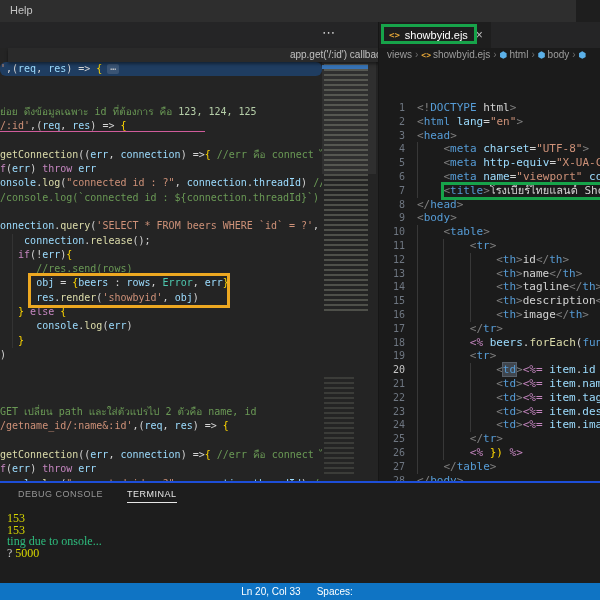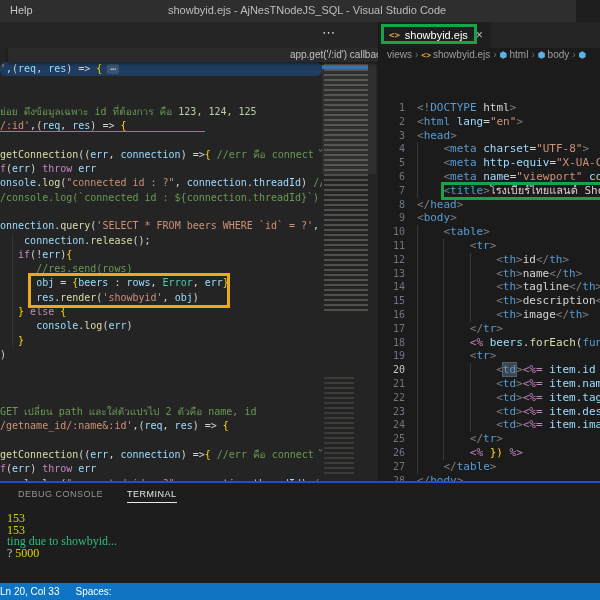--- a/index.html
+++ b/index.html
@@ -66,31 +66,30 @@
   
   .panel{position:absolute;left:0;top:481px;width:600px;height:102px;background:#1d1d1d;border-top:2px solid #1d4ed8;}
   .panel-tabs{position:absolute;left:18px;top:6px;height:16px;font-size:9px;letter-spacing:.5px;}
   .panel-tab{display:inline-block;margin-right:24px;color:#969696;padding-bottom:3px;cursor:pointer;}
   .panel-tab.active{color:#e7e7e7;border-bottom:1px solid #e7e7e7;}
   .terminal{position:absolute;left:7px;top:30px;width:590px;height:68px;
     font-family:Liberation Serif, serif;font-size:12px;line-height:11.5px;white-space:pre;overflow:hidden;}
   .t-yellow{color:#d7d700;} .t-green{color:#2ebd7e;} .t-white{color:#cccccc;}
   
   .statusbar{position:absolute;left:0;top:583px;width:600px;height:17px;background:#0f74c4;
-    display:flex;justify-content:flex-start;align-items:center;gap:16px;padding-right:6px;
+    display:flex;justify-content:center;align-items:center;gap:16px;padding-right:6px;
     font-size:10px;color:#ffffff;white-space:nowrap;}
 </style>
 </head>
 <body>
 
 <div class="window">
 
   <div class="titlebar">
     <span class="menu-help">Help</span>
-    <span class="wtitle">showbyid.ejs - AjNesTNodeJS_SQL - Visual Studio Code</span>
   </div>
 
   <div class="main">
 
     <div class="pane-left">
       <div class="tabbar">
         <span class="more-actions">⋯</span>
       </div>
       <div class="sticky">app.get('/:id') callback</div>
       <div class="code" id="left-code"><div class="cl sel"><span class="tok-str">'</span><span class="tok-pun">,(</span><span class="tok-var">req</span><span class="tok-pun">, </span><span class="tok-var">res</span><span class="tok-pun">) </span><span class="tok-op">=&gt; </span><span class="tok-gold">{</span><span class="tok-fold">⋯</span></div><div class="cl"></div><div class="cl"></div><div class="cl"><span class="tok-cmt">ย่อย ดึงข้อมูลเฉพาะ id ที่ต้องการ คือ </span><span class="tok-num">123, 124, 125</span></div><div class="cl"><span class="tok-str">/:id'</span><span class="tok-pun">,(</span><span class="tok-var">req</span><span class="tok-pun">, </span><span class="tok-var">res</span><span class="tok-pun">) </span><span class="tok-op">=&gt; </span><span class="tok-gold">{</span><div class="plink" style="width: 205px;"></div></div><div class="cl"></div><div class="cl"><span class="tok-fn">getConnection</span><span class="tok-pun">((</span><span class="tok-var">err</span><span class="tok-pun">, </span><span class="tok-var">connection</span><span class="tok-pun">) </span><span class="tok-op">=&gt;</span><span class="tok-gold">{</span><span class="tok-cmt"> //err คือ connect ไม่ได้</span></div><div class="cl"><span class="tok-kw">f</span><span class="tok-pun">(</span><span class="tok-var">err</span><span class="tok-pun">) </span><span class="tok-kw">throw</span><span class="tok-var"> err</span></div><div class="cl"><span class="tok-var">onsole</span><span class="tok-pun">.</span><span class="tok-fn">log</span><span class="tok-pun">(</span><span class="tok-str">"connected id : ?"</span><span class="tok-pun">, </span><span class="tok-var">connection</span><span class="tok-pun">.</span><span class="tok-var">threadId</span><span class="tok-pun">) </span><span class="tok-cmt">//ให้ p</span></div><div class="cl"><span class="tok-cmt">/console.log(`connected id : ${connection.threadId}`)  //ค</span></div><div class="cl"></div><div class="cl"><span class="tok-var">onnection</span><span class="tok-pun">.</span><span class="tok-fn">query</span><span class="tok-pun">(</span><span class="tok-str">'SELECT * FROM beers WHERE `id` = ?'</span><span class="tok-pun">, </span></div><div class="cl g"><span class="tok-pun">    </span><span class="tok-var">connection</span><span class="tok-pun">.</span><span class="tok-fn">release</span><span class="tok-pun">();</span></div><div class="cl g"><span class="tok-pun">   </span><span class="tok-kw">if</span><span class="tok-pun">(!</span><span class="tok-var">err</span><span class="tok-pun">)</span><span class="tok-gold">{</span></div><div class="cl g"><span class="tok-pun">      </span><span class="tok-cmt">//res.send(rows)</span></div><div class="cl g"><span class="tok-pun">      </span><span class="tok-var">obj</span><span class="tok-op"> = </span><span class="tok-gold">{</span><span class="tok-var">beers</span><span class="tok-pun"> : </span><span class="tok-var">rows</span><span class="tok-pun">, </span><span class="tok-cls">Error</span><span class="tok-pun">, </span><span class="tok-var">err</span><span class="tok-gold">}</span></div><div class="cl g"><span class="tok-pun">      </span><span class="tok-var">res</span><span class="tok-pun">.</span><span class="tok-fn">render</span><span class="tok-pun">(</span><span class="tok-str">'showbyid'</span><span class="tok-pun">, </span><span class="tok-var">obj</span><span class="tok-pun">)</span></div><div class="cl g"><span class="tok-pun">   </span><span class="tok-gold">} </span><span class="tok-kw">else</span><span class="tok-gold"> {</span></div><div class="cl g"><span class="tok-pun">      </span><span class="tok-var">console</span><span class="tok-pun">.</span><span class="tok-fn">log</span><span class="tok-pun">(</span><span class="tok-var">err</span><span class="tok-pun">)</span></div><div class="cl g"><span class="tok-pun">   </span><span class="tok-gold">}</span></div><div class="cl"><span class="tok-pun">)</span></div><div class="cl"></div><div class="cl"></div><div class="cl"></div><div class="cl"><span class="tok-cmt">GET เปลี่ยน path และใส่ตัวแปรไป 2 ตัวคือ name, id</span></div><div class="cl"><span class="tok-str">/getname_id/:name&amp;:id'</span><span class="tok-pun">,(</span><span class="tok-var">req</span><span class="tok-pun">, </span><span class="tok-var">res</span><span class="tok-pun">) </span><span class="tok-op">=&gt; </span><span class="tok-gold">{</span></div><div class="cl"></div><div class="cl"><span class="tok-fn">getConnection</span><span class="tok-pun">((</span><span class="tok-var">err</span><span class="tok-pun">, </span><span class="tok-var">connection</span><span class="tok-pun">) </span><span class="tok-op">=&gt;</span><span class="tok-gold">{</span><span class="tok-cmt"> //err คือ connect ไม่ได้</span></div><div class="cl"><span class="tok-kw">f</span><span class="tok-pun">(</span><span class="tok-var">err</span><span class="tok-pun">) </span><span class="tok-kw">throw</span><span class="tok-var"> err</span></div><div class="cl"><span class="tok-var">onsole</span><span class="tok-pun">.</span><span class="tok-fn">log</span><span class="tok-pun">(</span><span class="tok-str">"connected id : ?"</span><span class="tok-pun">, </span><span class="tok-var">connection</span><span class="tok-pun">.</span><span class="tok-var">threadId</span><span class="tok-pun">) </span><span class="tok-cmt">//ให้</span></div></div>
@@ -115,21 +114,21 @@
       <div class="breadcrumb" id="breadcrumb"><span>views</span><span class="sep">›</span><span class="bc-ejs">&lt;&gt;</span><span>showbyid.ejs</span><span class="sep">›</span><span class="bc-sym">⬢</span><span>html</span><span class="sep">›</span><span class="bc-sym">⬢</span><span>body</span><span class="sep">›</span><span class="bc-sym">⬢</span></div>
       <div class="code" id="right-code">
         <div class="gbox-title gbox" style="border-color: rgb(23, 163, 74);"></div>
       <div class="cl"><span class="ln">1</span><span class="tok-brk">&lt;!</span><span class="tok-tag">DOCTYPE</span><span class="tok-white"> html</span><span class="tok-brk">&gt;</span></div><div class="cl"><span class="ln">2</span><span class="tok-brk">&lt;</span><span class="tok-tag">html</span><span class="tok-attr"> lang</span><span class="tok-pun">=</span><span class="tok-str">"en"</span><span class="tok-brk">&gt;</span></div><div class="cl"><span class="ln">3</span><span class="tok-brk">&lt;</span><span class="tok-tag">head</span><span class="tok-brk">&gt;</span></div><div class="cl"><span class="ln">4</span><span class="ig"></span><span class="tok-brk">&lt;</span><span class="tok-tag">meta</span><span class="tok-attr"> charset</span><span class="tok-pun">=</span><span class="tok-str">"UTF-8"</span><span class="tok-brk">&gt;</span></div><div class="cl"><span class="ln">5</span><span class="ig"></span><span class="tok-brk">&lt;</span><span class="tok-tag">meta</span><span class="tok-attr"> http-equiv</span><span class="tok-pun">=</span><span class="tok-str">"X-UA-Compatible"</span></div><div class="cl"><span class="ln">6</span><span class="ig"></span><span class="tok-brk">&lt;</span><span class="tok-tag">meta</span><span class="tok-attr"> name</span><span class="tok-pun">=</span><span class="tok-str">"viewport"</span><span class="tok-attr"> content</span></div><div class="cl"><span class="ln">7</span><span class="ig"></span><span class="tok-brk">&lt;</span><span class="tok-tag">title</span><span class="tok-brk">&gt;</span><span class="tok-white">โรงเบียร์ไทยแลนด์ Show By ID</span></div><div class="cl"><span class="ln">8</span><span class="tok-brk">&lt;/</span><span class="tok-tag">head</span><span class="tok-brk">&gt;</span></div><div class="cl"><span class="ln">9</span><span class="tok-brk">&lt;</span><span class="tok-tag">body</span><span class="tok-brk">&gt;</span></div><div class="cl"><span class="ln">10</span><span class="ig"></span><span class="tok-brk">&lt;</span><span class="tok-tag">table</span><span class="tok-brk">&gt;</span></div><div class="cl"><span class="ln">11</span><span class="ig"></span><span class="ig"></span><span class="tok-brk">&lt;</span><span class="tok-tag">tr</span><span class="tok-brk">&gt;</span></div><div class="cl"><span class="ln">12</span><span class="ig"></span><span class="ig"></span><span class="ig"></span><span class="tok-brk">&lt;</span><span class="tok-tag">th</span><span class="tok-brk">&gt;</span><span class="tok-white">id</span><span class="tok-brk">&lt;/</span><span class="tok-tag">th</span><span class="tok-brk">&gt;</span></div><div class="cl"><span class="ln">13</span><span class="ig"></span><span class="ig"></span><span class="ig"></span><span class="tok-brk">&lt;</span><span class="tok-tag">th</span><span class="tok-brk">&gt;</span><span class="tok-white">name</span><span class="tok-brk">&lt;/</span><span class="tok-tag">th</span><span class="tok-brk">&gt;</span></div><div class="cl"><span class="ln">14</span><span class="ig"></span><span class="ig"></span><span class="ig"></span><span class="tok-brk">&lt;</span><span class="tok-tag">th</span><span class="tok-brk">&gt;</span><span class="tok-white">tagline</span><span class="tok-brk">&lt;/</span><span class="tok-tag">th</span><span class="tok-brk">&gt;</span></div><div class="cl"><span class="ln">15</span><span class="ig"></span><span class="ig"></span><span class="ig"></span><span class="tok-brk">&lt;</span><span class="tok-tag">th</span><span class="tok-brk">&gt;</span><span class="tok-white">description</span><span class="tok-brk">&lt;/</span></div><div class="cl"><span class="ln">16</span><span class="ig"></span><span class="ig"></span><span class="ig"></span><span class="tok-brk">&lt;</span><span class="tok-tag">th</span><span class="tok-brk">&gt;</span><span class="tok-white">image</span><span class="tok-brk">&lt;/</span><span class="tok-tag">th</span><span class="tok-brk">&gt;</span></div><div class="cl"><span class="ln">17</span><span class="ig"></span><span class="ig"></span><span class="tok-brk">&lt;/</span><span class="tok-tag">tr</span><span class="tok-brk">&gt;</span></div><div class="cl"><span class="ln">18</span><span class="ig"></span><span class="ig"></span><span class="tok-kw">&lt;%</span><span class="tok-white"> </span><span class="tok-var">beers</span><span class="tok-pun">.</span><span class="tok-fn">forEach</span><span class="tok-pun">(</span><span class="tok-tag">function</span></div><div class="cl"><span class="ln">19</span><span class="ig"></span><span class="ig"></span><span class="tok-brk">&lt;</span><span class="tok-tag">tr</span><span class="tok-brk">&gt;</span></div><div class="cl"><span class="ln act">20</span><span class="ig"></span><span class="ig"></span><span class="ig"></span><span class="tok-brk">&lt;</span><span class="tok-taghl">td</span><span class="tok-brk">&gt;</span><span class="tok-kw">&lt;%=</span><span class="tok-white"> </span><span class="tok-var">item</span><span class="tok-pun">.</span><span class="tok-var">id</span><span class="tok-white"> </span></div><div class="cl"><span class="ln">21</span><span class="ig"></span><span class="ig"></span><span class="ig"></span><span class="tok-brk">&lt;</span><span class="tok-tag">td</span><span class="tok-brk">&gt;</span><span class="tok-kw">&lt;%=</span><span class="tok-white"> </span><span class="tok-var">item</span><span class="tok-pun">.</span><span class="tok-var">name</span></div><div class="cl"><span class="ln">22</span><span class="ig"></span><span class="ig"></span><span class="ig"></span><span class="tok-brk">&lt;</span><span class="tok-tag">td</span><span class="tok-brk">&gt;</span><span class="tok-kw">&lt;%=</span><span class="tok-white"> </span><span class="tok-var">item</span><span class="tok-pun">.</span><span class="tok-var">tagline</span></div><div class="cl"><span class="ln">23</span><span class="ig"></span><span class="ig"></span><span class="ig"></span><span class="tok-brk">&lt;</span><span class="tok-tag">td</span><span class="tok-brk">&gt;</span><span class="tok-kw">&lt;%=</span><span class="tok-white"> </span><span class="tok-var">item</span><span class="tok-pun">.</span><span class="tok-var">description</span></div><div class="cl"><span class="ln">24</span><span class="ig"></span><span class="ig"></span><span class="ig"></span><span class="tok-brk">&lt;</span><span class="tok-tag">td</span><span class="tok-brk">&gt;</span><span class="tok-kw">&lt;%=</span><span class="tok-white"> </span><span class="tok-var">item</span><span class="tok-pun">.</span><span class="tok-var">image</span></div><div class="cl"><span class="ln">25</span><span class="ig"></span><span class="ig"></span><span class="tok-brk">&lt;/</span><span class="tok-tag">tr</span><span class="tok-brk">&gt;</span></div><div class="cl"><span class="ln">26</span><span class="ig"></span><span class="ig"></span><span class="tok-kw">&lt;%</span><span class="tok-gold"> })</span><span class="tok-kw"> %&gt;</span></div><div class="cl"><span class="ln">27</span><span class="ig"></span><span class="tok-brk">&lt;/</span><span class="tok-tag">table</span><span class="tok-brk">&gt;</span></div><div class="cl"><span class="ln">28</span><span class="tok-brk">&lt;/</span><span class="tok-tag">body</span><span class="tok-brk">&gt;</span></div></div>
     </div>
 
   </div>
 
   <div class="panel">
     <div class="panel-tabs" id="panel-tabs"><span class="panel-tab">DEBUG CONSOLE</span><span class="panel-tab active">TERMINAL</span></div>
-    <div class="terminal" id="terminal"><div><span class="t-yellow">153</span></div><div><span class="t-yellow">153</span></div><div><span class="t-green">ting due to showbyid...</span></div><div><span class="t-white">? </span><span class="t-yellow">5000</span></div></div>
+    <div class="terminal" id="terminal"><div><span class="t-yellow">153</span></div><div><span class="t-yellow">153</span></div><div><span class="t-green">ting due to onsole...</span></div><div><span class="t-white">? </span><span class="t-yellow">5000</span></div></div>
   </div>
 
   <div class="statusbar" style="background: rgb(15, 116, 196);">
     <span>Ln 20, Col 33</span>
     <span>Spaces:</span>
   </div>
 
 </div>
 
 </body></html>

